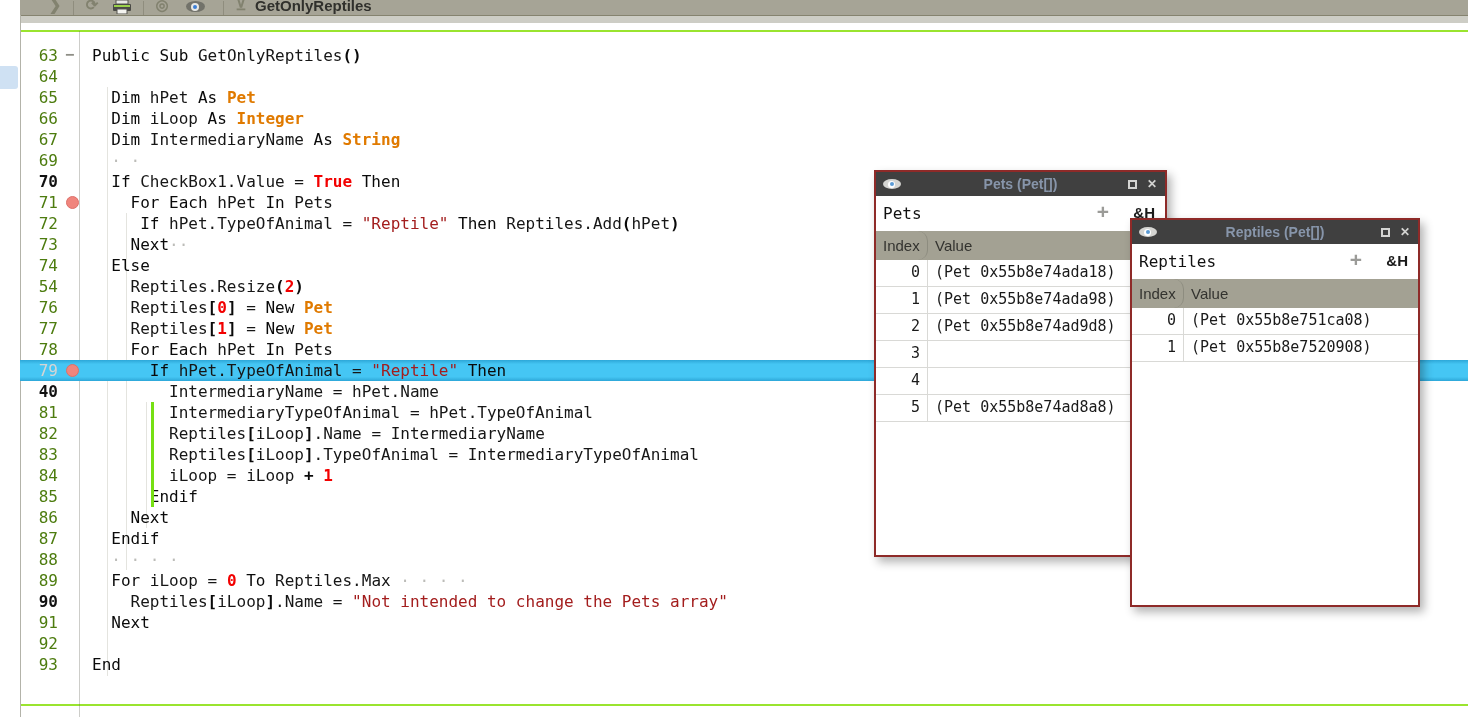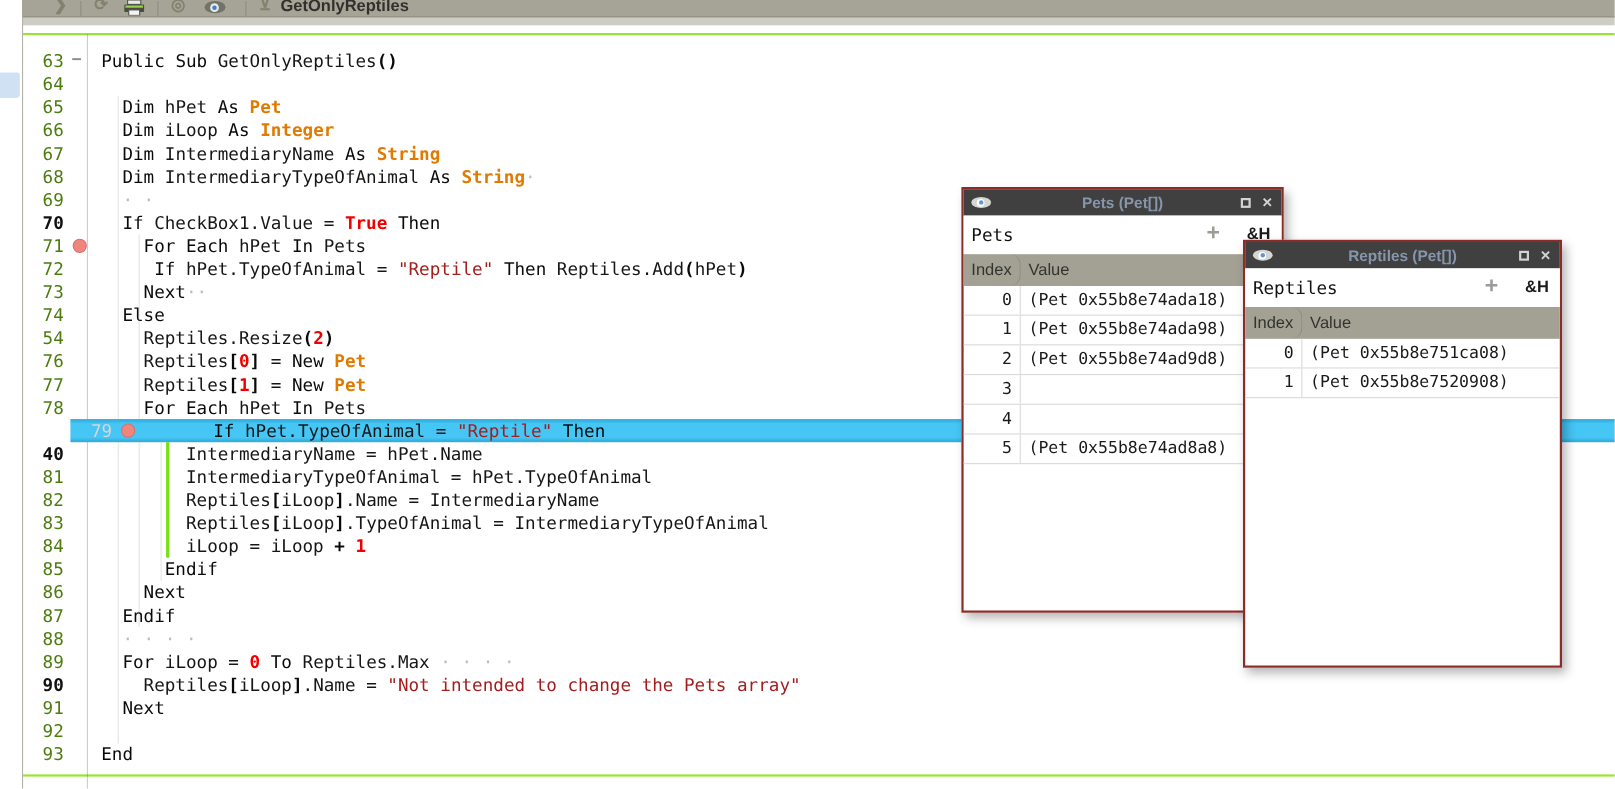--- a/index.html
+++ b/index.html
@@ -26,21 +26,21 @@
 
   
   .proc-sep{position:absolute;left:21px;width:1447px;height:2px;background:#9ae42f;}
   .editor-left-border{position:absolute;left:20px;top:15px;width:1px;height:702px;background:#b3b3a9;}
   .gutter-sep{position:absolute;left:79px;top:31px;width:1px;height:686px;background:rgba(90,90,75,0.30);}
   .indent-guide{position:absolute;width:1px;background:#e4e4df;}
   .modified-bar{position:absolute;left:151px;top:402px;width:3px;height:105px;background:#76e013;}
 
   #code-lines{position:absolute;left:20px;top:45px;width:1448px;}
   .row{display:flex;height:21px;}
-  .row.current{background:linear-gradient(#2da7d8,#45c6f4 20%,#45c6f4 80%,#2da7d8);margin-left:44px;}
+  .row.current{background:linear-gradient(#2da7d8,#45c6f4 20%,#45c6f4 80%,#2da7d8);}
   .num{width:38px;padding-right:4px;text-align:right;
        font-family:"DejaVu Sans Mono",monospace;font-size:16px;line-height:21px;color:#4d7c0f;}
   .num.nb{color:#111;font-weight:bold;}
   .row.current .num{color:#d5d5d5;}
   .bpcol{width:21px;position:relative;}
   .bpdot{position:absolute;left:4px;top:4px;width:13px;height:13px;border-radius:50%;
          background:#f0857d;border:1px solid #dd7069;box-sizing:border-box;}
   .fold{position:absolute;left:3px;top:0;color:#8e8e86;font-size:16px;line-height:20px;font-weight:bold;}
   pre.codepre{margin:0;padding:0 0 0 9px;flex:1;
       font-family:"DejaVu Sans Mono",monospace;font-size:16px;line-height:21px;color:#161616;}
@@ -148,25 +148,20 @@
         <div class="num">66</div>
         <div class="bpcol"></div>
         <pre class="codepre">  <span class="tk-k">Dim</span><span class="tk-pl"> iLoop </span><span class="tk-k">As</span><span class="tk-pl"> </span><span class="tk-ty">Integer</span></pre>
       </div>
       <div class="row">
         <div class="num">67</div>
         <div class="bpcol"></div>
         <pre class="codepre">  <span class="tk-k">Dim</span><span class="tk-pl"> IntermediaryName </span><span class="tk-k">As</span><span class="tk-pl"> </span><span class="tk-ty">String</span></pre>
       </div>
       <div class="row">
-        <div class="num">68</div>
-        <div class="bpcol"></div>
-        <pre class="codepre">  <span class="tk-k">Dim</span><span class="tk-pl"> IntermediaryTypeOfAnimal </span><span class="tk-k">As</span><span class="tk-pl"> </span><span class="tk-ty">String</span><span class="tk-ws">·</span></pre>
-      </div>
-      <div class="row">
         <div class="num">69</div>
         <div class="bpcol"></div>
         <pre class="codepre">  <span class="tk-ws">· ·</span></pre>
       </div>
       <div class="row">
         <div class="num nb">70</div>
         <div class="bpcol"></div>
         <pre class="codepre">  <span class="tk-k">If</span><span class="tk-pl"> CheckBox1.Value = </span><span class="tk-co">True</span><span class="tk-pl"> </span><span class="tk-k">Then</span></pre>
       </div>
       <div class="row">

